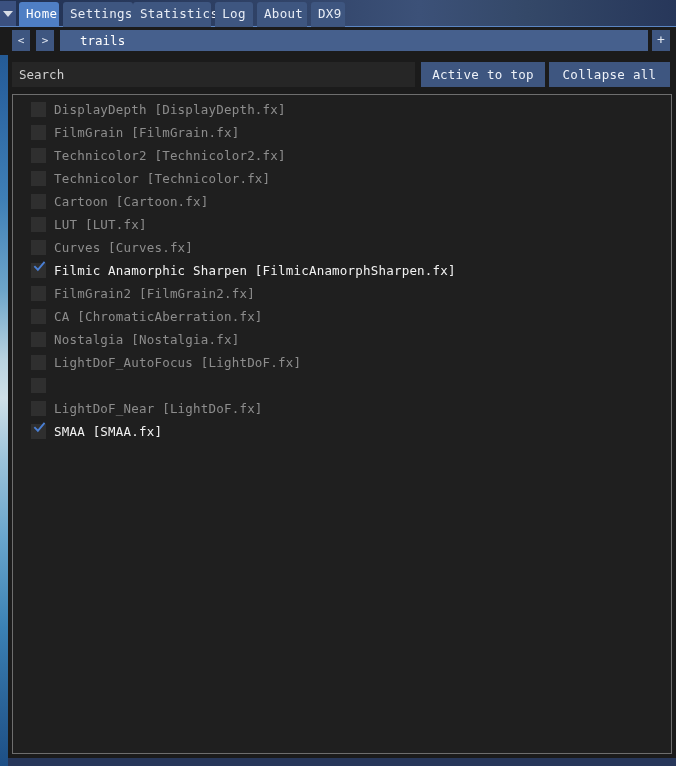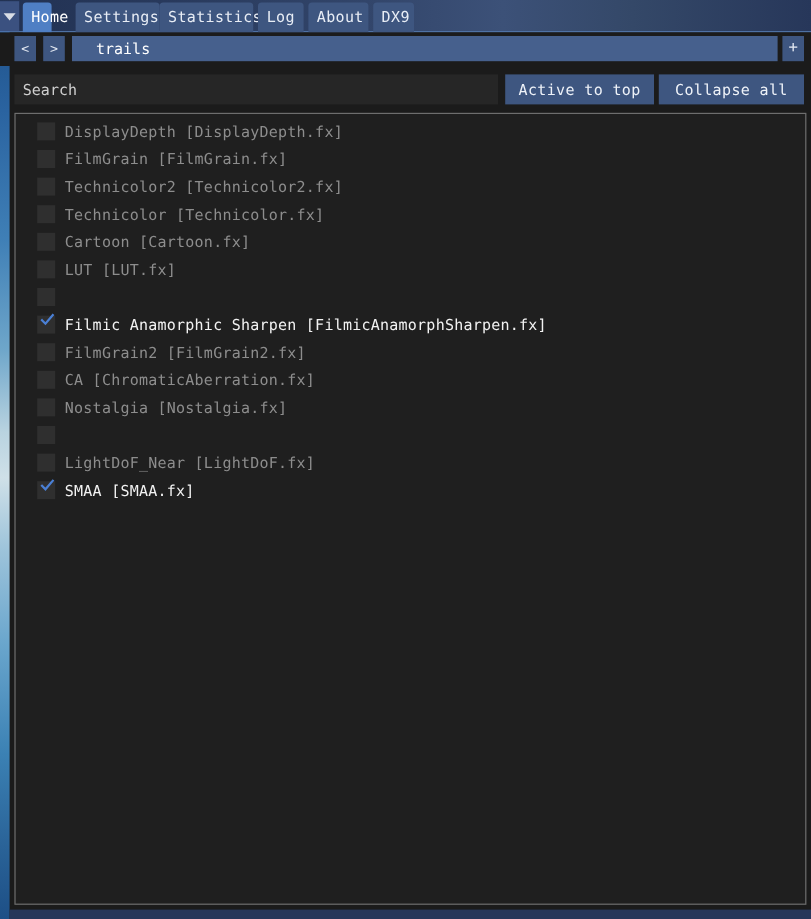--- a/index.html
+++ b/index.html
@@ -228,21 +228,21 @@
 
 <div id="game-backdrop"></div>
 
 <div id="overlay">
 
   <div id="tabbar">
     <div id="tab-menu-btn">
       <span class="caret"></span>
     </div>
     <div id="tabs-host">
-        <div class="tab active" style="left: 19px; width: 24px; text-align: center;">Home</div>
+        <div class="tab active" style="left: 19px; width: 40px; text-align: center;">Home</div>
         <div class="tab" style="left: 63px; width: 70px; text-align: center;">Settings</div>
         <div class="tab" style="left: 133px; width: 78px; text-align: center;">Statistics</div>
         <div class="tab" style="left: 215px; width: 38px; text-align: center;">Log</div>
         <div class="tab" style="left: 257px; width: 50px; text-align: center;">About</div>
         <div class="tab" style="left: 311px; width: 34px; text-align: left;">DX9</div>
       </div>
   </div>
 
   <div id="navrow">
     <div class="navbtn" id="nav-back">&lt;</div>
@@ -278,20 +278,21 @@
         <div class="fx-row">
           <div class="fx-checkbox"></div>
           <span class="fx-label">Cartoon [Cartoon.fx]</span>
         </div>
         <div class="fx-row">
           <div class="fx-checkbox"></div>
           <span class="fx-label">LUT [LUT.fx]</span>
         </div>
         <div class="fx-row">
           <div class="fx-checkbox"></div>
+          <span class="fx-label">Curves [Curves.fx]</span>
         </div>
         <div class="fx-row checked">
           <div class="fx-checkbox">
             <svg class="tick" viewBox="0 0 16 16">
               <path d="M2.5 8.4 L6 12 L13.5 3.2" fill="none" stroke="#4a7fd4" stroke-width="2.3" stroke-linecap="square"></path>
             </svg>
           </div>
           <span class="fx-label">Filmic Anamorphic Sharpen [FilmicAnamorphSharpen.fx]</span>
         </div>
         <div class="fx-row">
@@ -301,20 +302,24 @@
         <div class="fx-row">
           <div class="fx-checkbox"></div>
           <span class="fx-label">CA [ChromaticAberration.fx]</span>
         </div>
         <div class="fx-row">
           <div class="fx-checkbox"></div>
           <span class="fx-label">Nostalgia [Nostalgia.fx]</span>
         </div>
         <div class="fx-row">
           <div class="fx-checkbox"></div>
+          <span class="fx-label">LightDoF_AutoFocus [LightDoF.fx]</span>
+        </div>
+        <div class="fx-row">
+          <div class="fx-checkbox"></div>
         </div>
         <div class="fx-row">
           <div class="fx-checkbox"></div>
           <span class="fx-label">LightDoF_Near [LightDoF.fx]</span>
         </div>
         <div class="fx-row checked">
           <div class="fx-checkbox">
             <svg class="tick" viewBox="0 0 16 16">
               <path d="M2.5 8.4 L6 12 L13.5 3.2" fill="none" stroke="#4a7fd4" stroke-width="2.3" stroke-linecap="square"></path>
             </svg>

